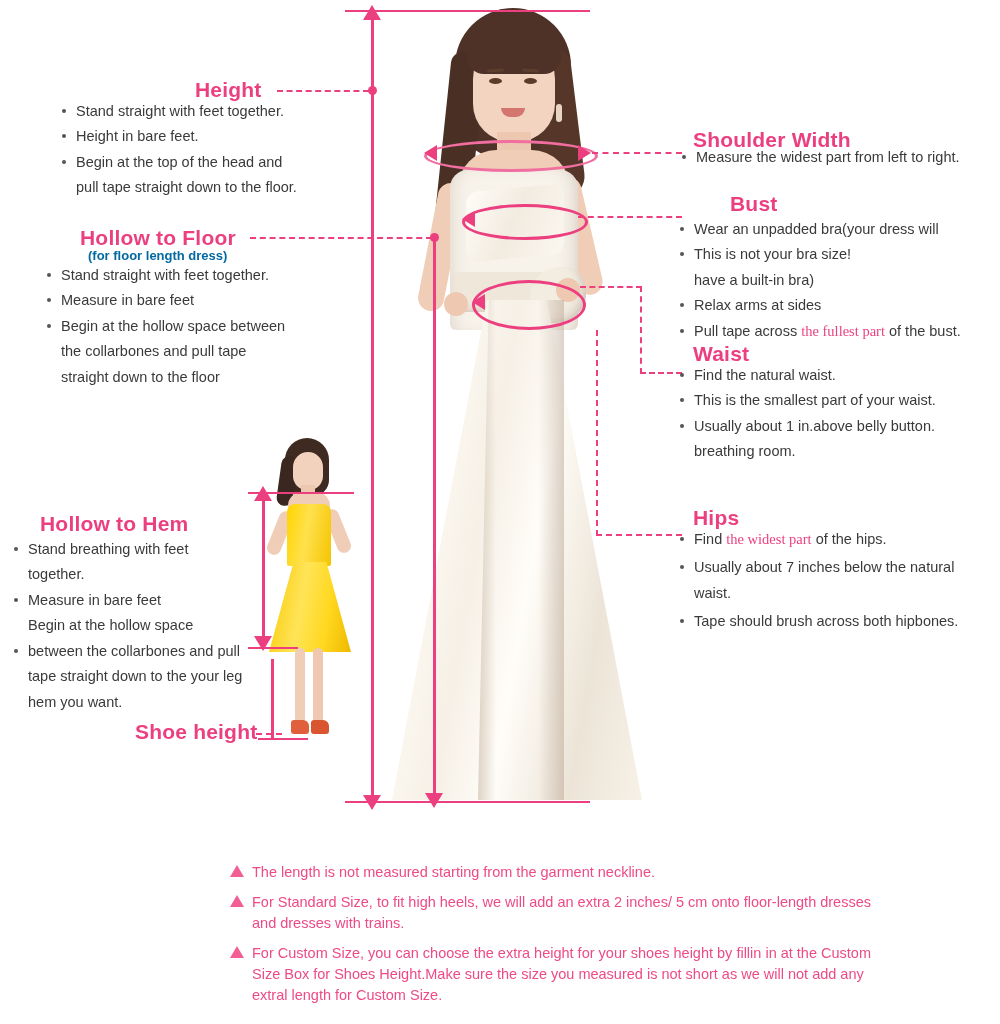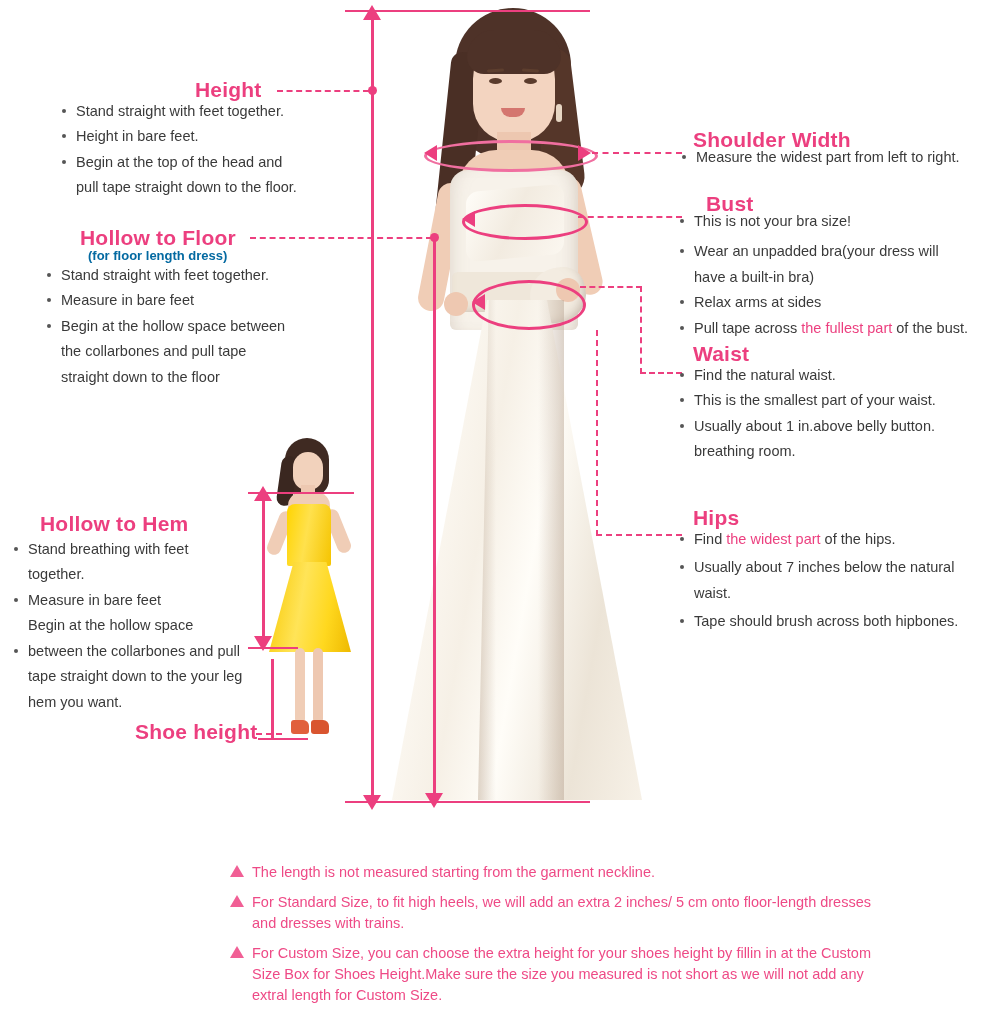--- a/index.html
+++ b/index.html
@@ -53,21 +53,21 @@
   .bullets li:before {
     content: "";
     position: absolute;
     left: 2px;
     top: 9px;
     width: 4px; height: 4px;
     border-radius: 50%;
     background: #555;
   }
   .bullets li.nobullet:before { display: none; }
-  .bullets .hl { color: #ec3f7f; }
+  .bullets .hl { color: #ec3f7f; font-family: Liberation Serif, serif; }
 
   
   .photo-bride {
     position: absolute;
     left: 370px;
     top: 0px;
     width: 290px;
     height: 810px;
     overflow: hidden;
   }
@@ -395,24 +395,24 @@
     <li class="nobullet">hem  you want.</li>
   </ul>
 
   <div class="abs heading" style="left:135px; top:720px;">Shoe height</div>
 
   <div class="abs heading" style="left:693px; top:128px;">Shoulder Width</div>
   <ul class="abs bullets" style="left:680px; top:146px; width:320px;">
     <li>Measure the widest part from left to right.</li>
   </ul>
 
-  <div class="abs heading" style="left:706px; top:192px;">Bust</div>
+  <div class="abs heading" style="left:730px; top:192px;">Bust</div>
   <ul class="abs bullets" style="left:678px; top:210px; width:322px;">
+    <li style="margin-top:8px;">Wear an unpadded bra(your dress will</li>
     <li>This is not your bra size!</li>
-    <li style="margin-top:8px;">Wear an unpadded bra(your dress will</li>
     <li class="nobullet">have a built-in bra)</li>
     <li>Relax arms at sides</li>
     <li>Pull tape across <span class="hl">the fullest part</span> of the bust.</li>
   </ul>
 
   <div class="abs heading" style="left:693px; top:342px;">Waist</div>
   <ul class="abs bullets" style="left:678px; top:364px; width:322px;">
     <li>Find the natural waist.</li>
     <li>This is the smallest part of your waist.</li>
     <li>Usually about 1 in.above belly button.</li>

